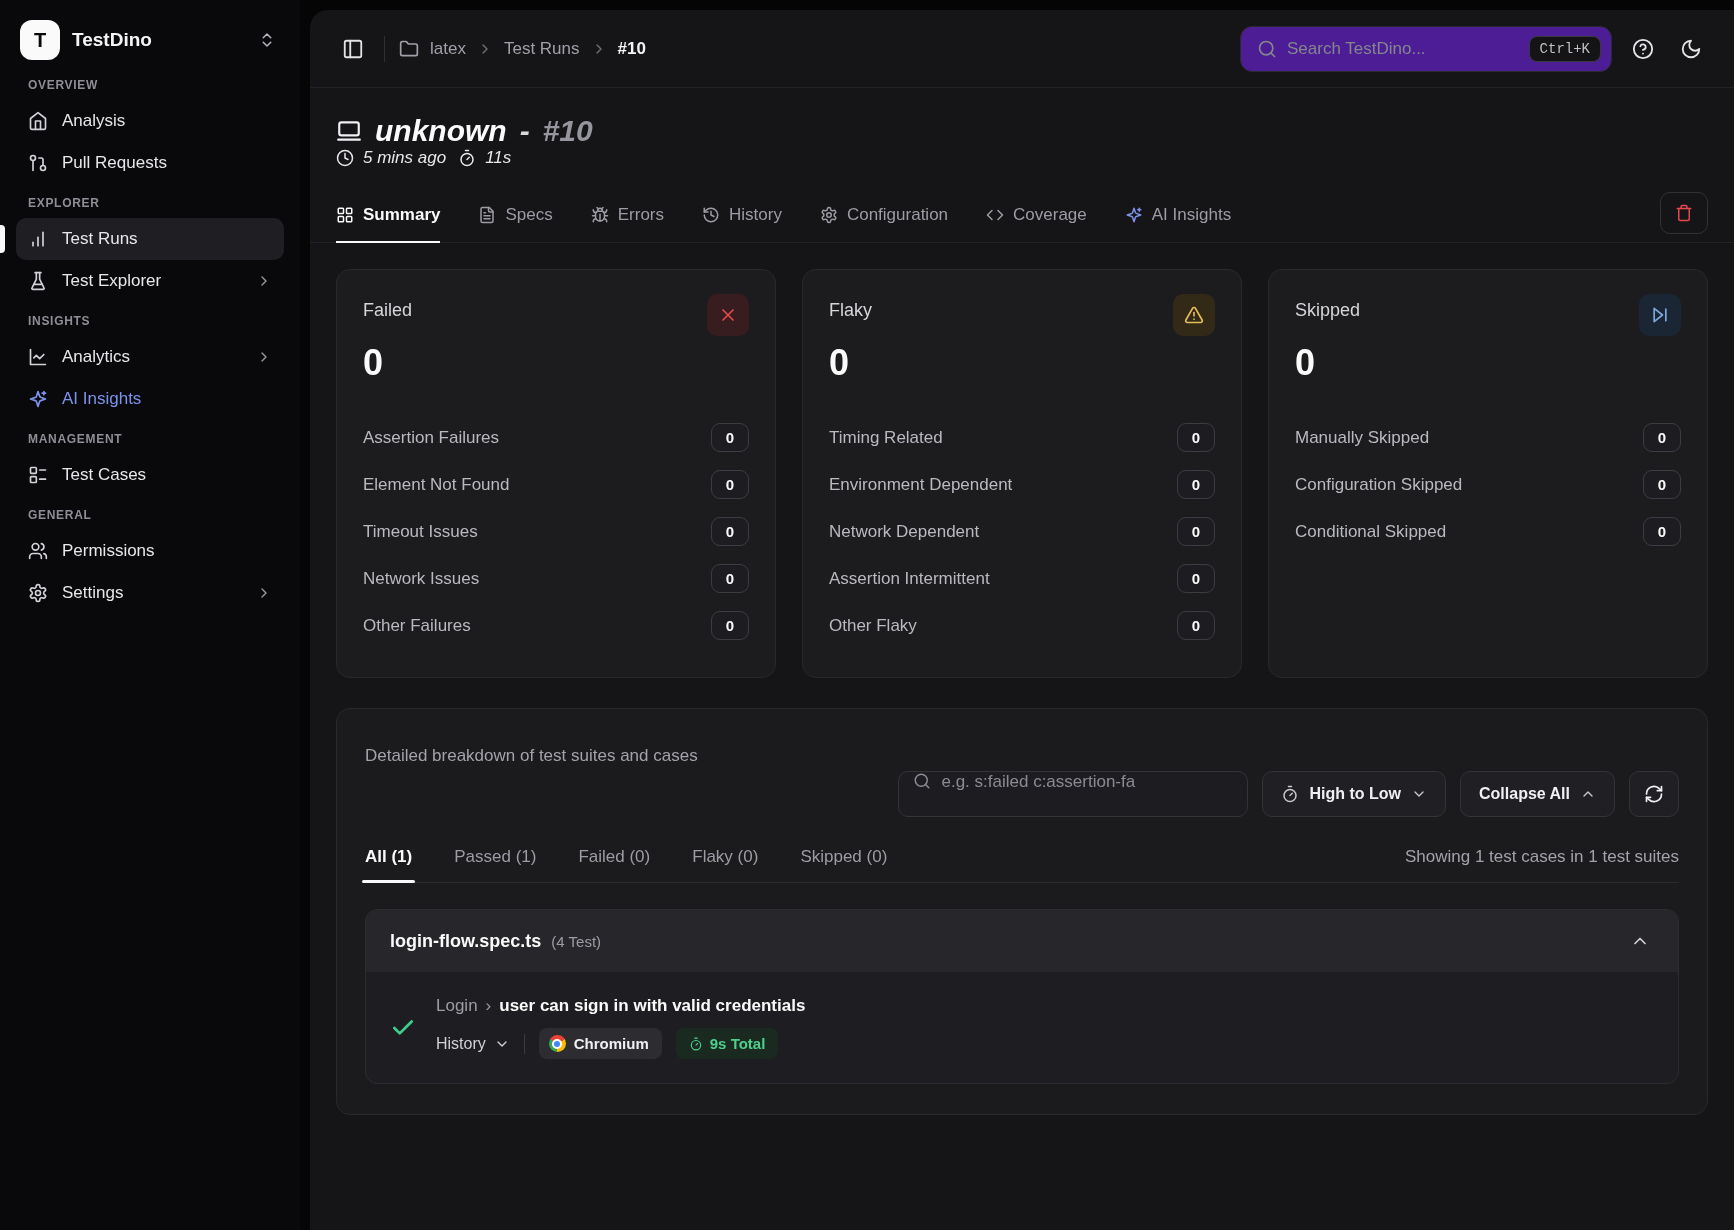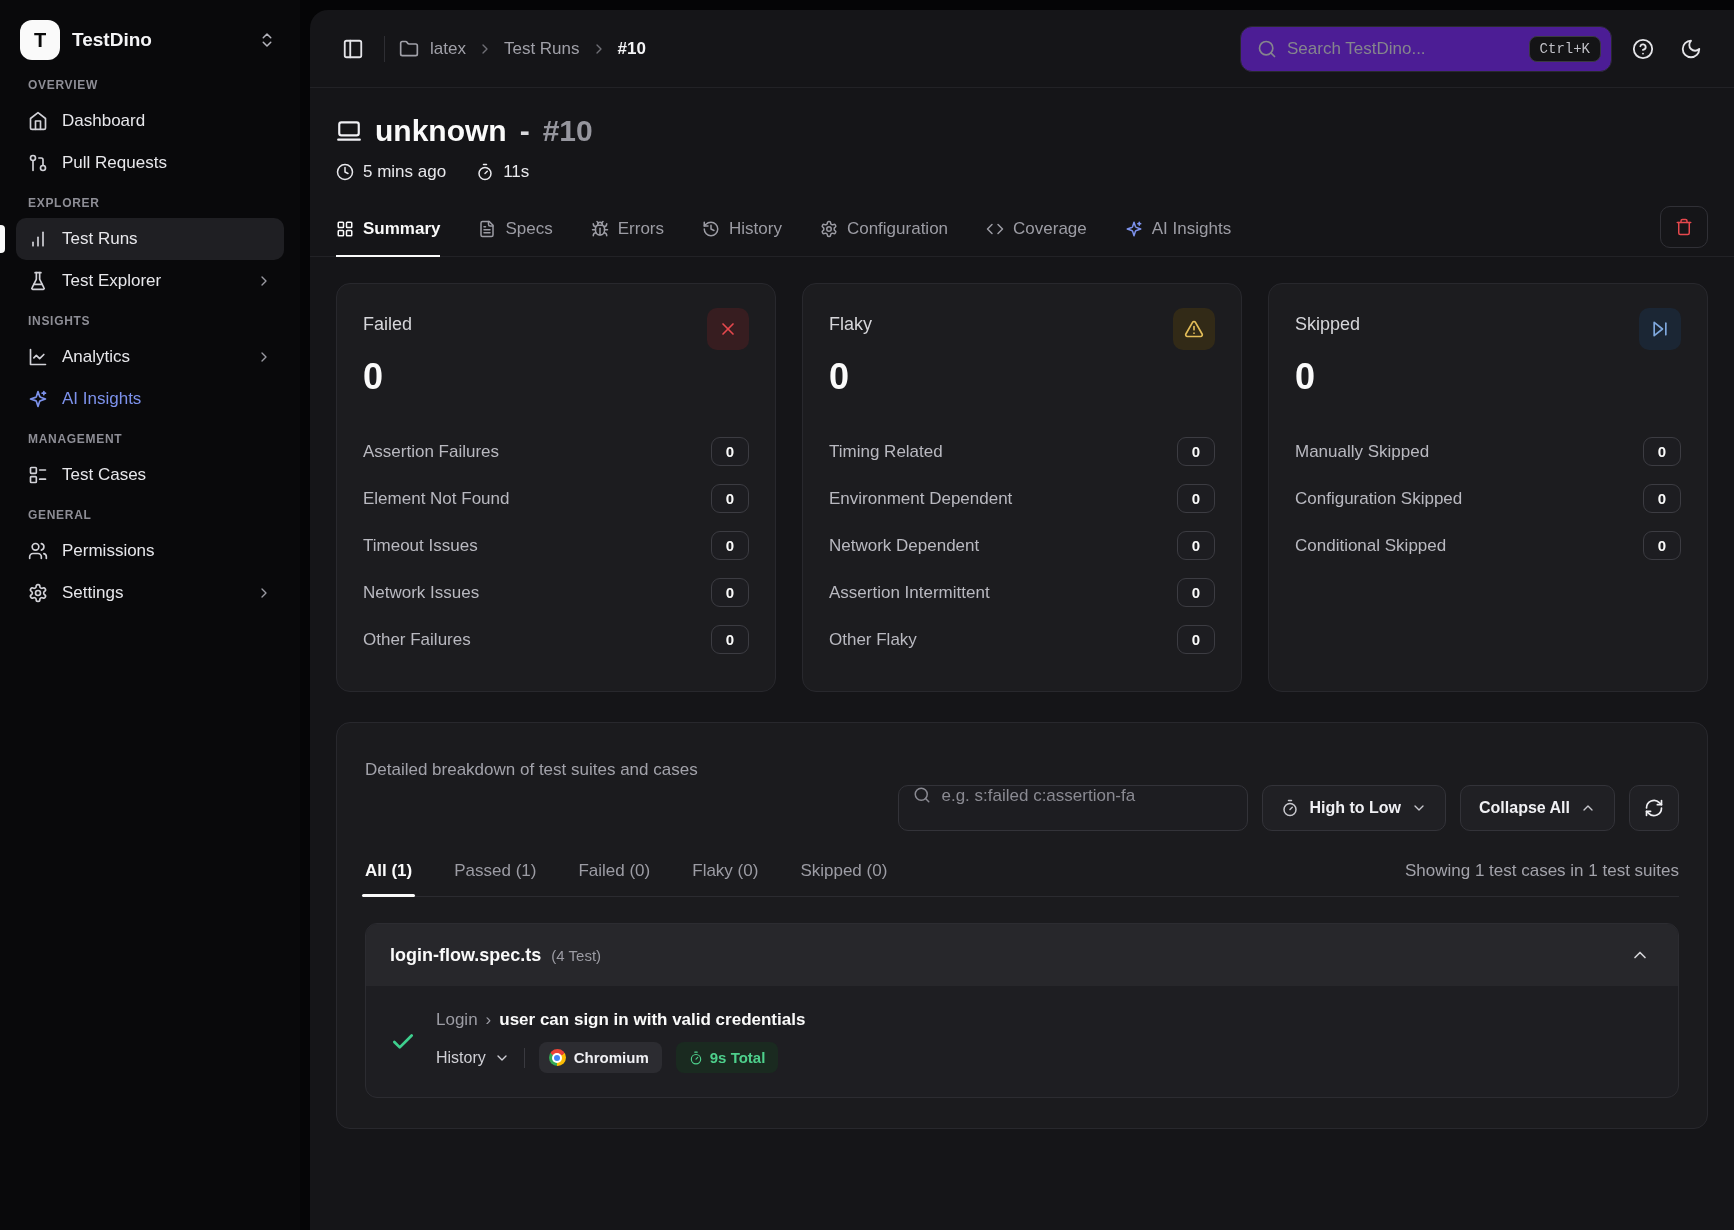--- a/index.html
+++ b/index.html
@@ -48,26 +48,26 @@
   .crumb-cur { color:#f4f4f6; font-weight:600; }
   .searchbox { margin-left:auto; display:flex; align-items:center; gap:10px; width:372px;
     height:46px; background:#4c1d95; border:1px solid #29292e; border-radius:12px;
     padding:0 10px 0 16px; cursor:text; color:#85858d; }
   .searchbox input { flex:1; min-width:0; background:none; border:none; outline:none;
     color:#e6e6ea; font-size:17px; font-family:inherit; }
   .searchbox input::placeholder { color:#85858d; }
   .kbd { font-family:"Liberation Mono", monospace; font-size:14px; color:#c2c2c8;
     border:1px solid #3a3a40; background:#141416; border-radius:8px; padding:4px 10px; }
 
-  .run-head { padding:26px 26px 0; }
+  .run-head { padding:26px 26px 0;font-style:italic; }
   .run-title { display:flex; align-items:center; gap:13px; color:#f0f0f4; }
   .run-name { font-size:30px; font-weight:700; color:#fafafa; }
   .run-sep { font-size:30px; font-weight:700; color:#d8d8dc; }
   .run-id { font-size:30px; font-weight:700; color:#96969e; }
-  .run-meta { display:flex; gap:30px; margin-top:14px; }
+  .run-meta { display:flex; gap:12px; }
   .meta-item { display:flex; align-items:center; gap:9px; font-size:17px; color:#e8e8ec; }
 
   .tabsbar { display:flex; align-items:flex-end; gap:38px; margin-top:24px; padding:0 26px;
     border-bottom:1px solid #222226; }
   .tab { display:flex; align-items:center; gap:9px; padding-bottom:16px; font-size:17px;
     color:#9c9ca4; cursor:pointer; border-bottom:2px solid transparent; margin-bottom:-1px; }
   .tab.active { color:#fafafa; font-weight:600; border-bottom-color:#fafafa; }
   .tab.ai-tab svg { color:#7d92ec; }
   .del-btn { margin-left:auto; margin-bottom:8px; width:48px; height:42px;
     border:1px solid #303036; border-radius:10px; background:transparent; color:#e5484d;
@@ -161,21 +161,21 @@
           </svg>
       </button>
     </div>
 
     <div class="section-label">OVERVIEW</div>
     <div class="nav-item">
       <svg class="i20 mi" viewBox="0 0 24 24" fill="none" stroke="currentColor" stroke-width="2" stroke-linecap="round" stroke-linejoin="round">
           <path d="m3 9 9-7 9 7v11a2 2 0 0 1-2 2H5a2 2 0 0 1-2-2z"></path>
           <path d="M9 22V12h6v10"></path>
         </svg>
-      <span>Dashboard</span>
+      <span>Analysis</span>
     </div>
     <div class="nav-item">
       <svg class="i20 mi" viewBox="0 0 24 24" fill="none" stroke="currentColor" stroke-width="2" stroke-linecap="round" stroke-linejoin="round">
           <circle cx="6" cy="6" r="3"></circle>
           <path d="M6 9v12"></path>
           <circle cx="18" cy="18" r="3"></circle>
           <path d="M13 6h3a2 2 0 0 1 2 2v7"></path>
         </svg>
       <span>Pull Requests</span>
     </div>

